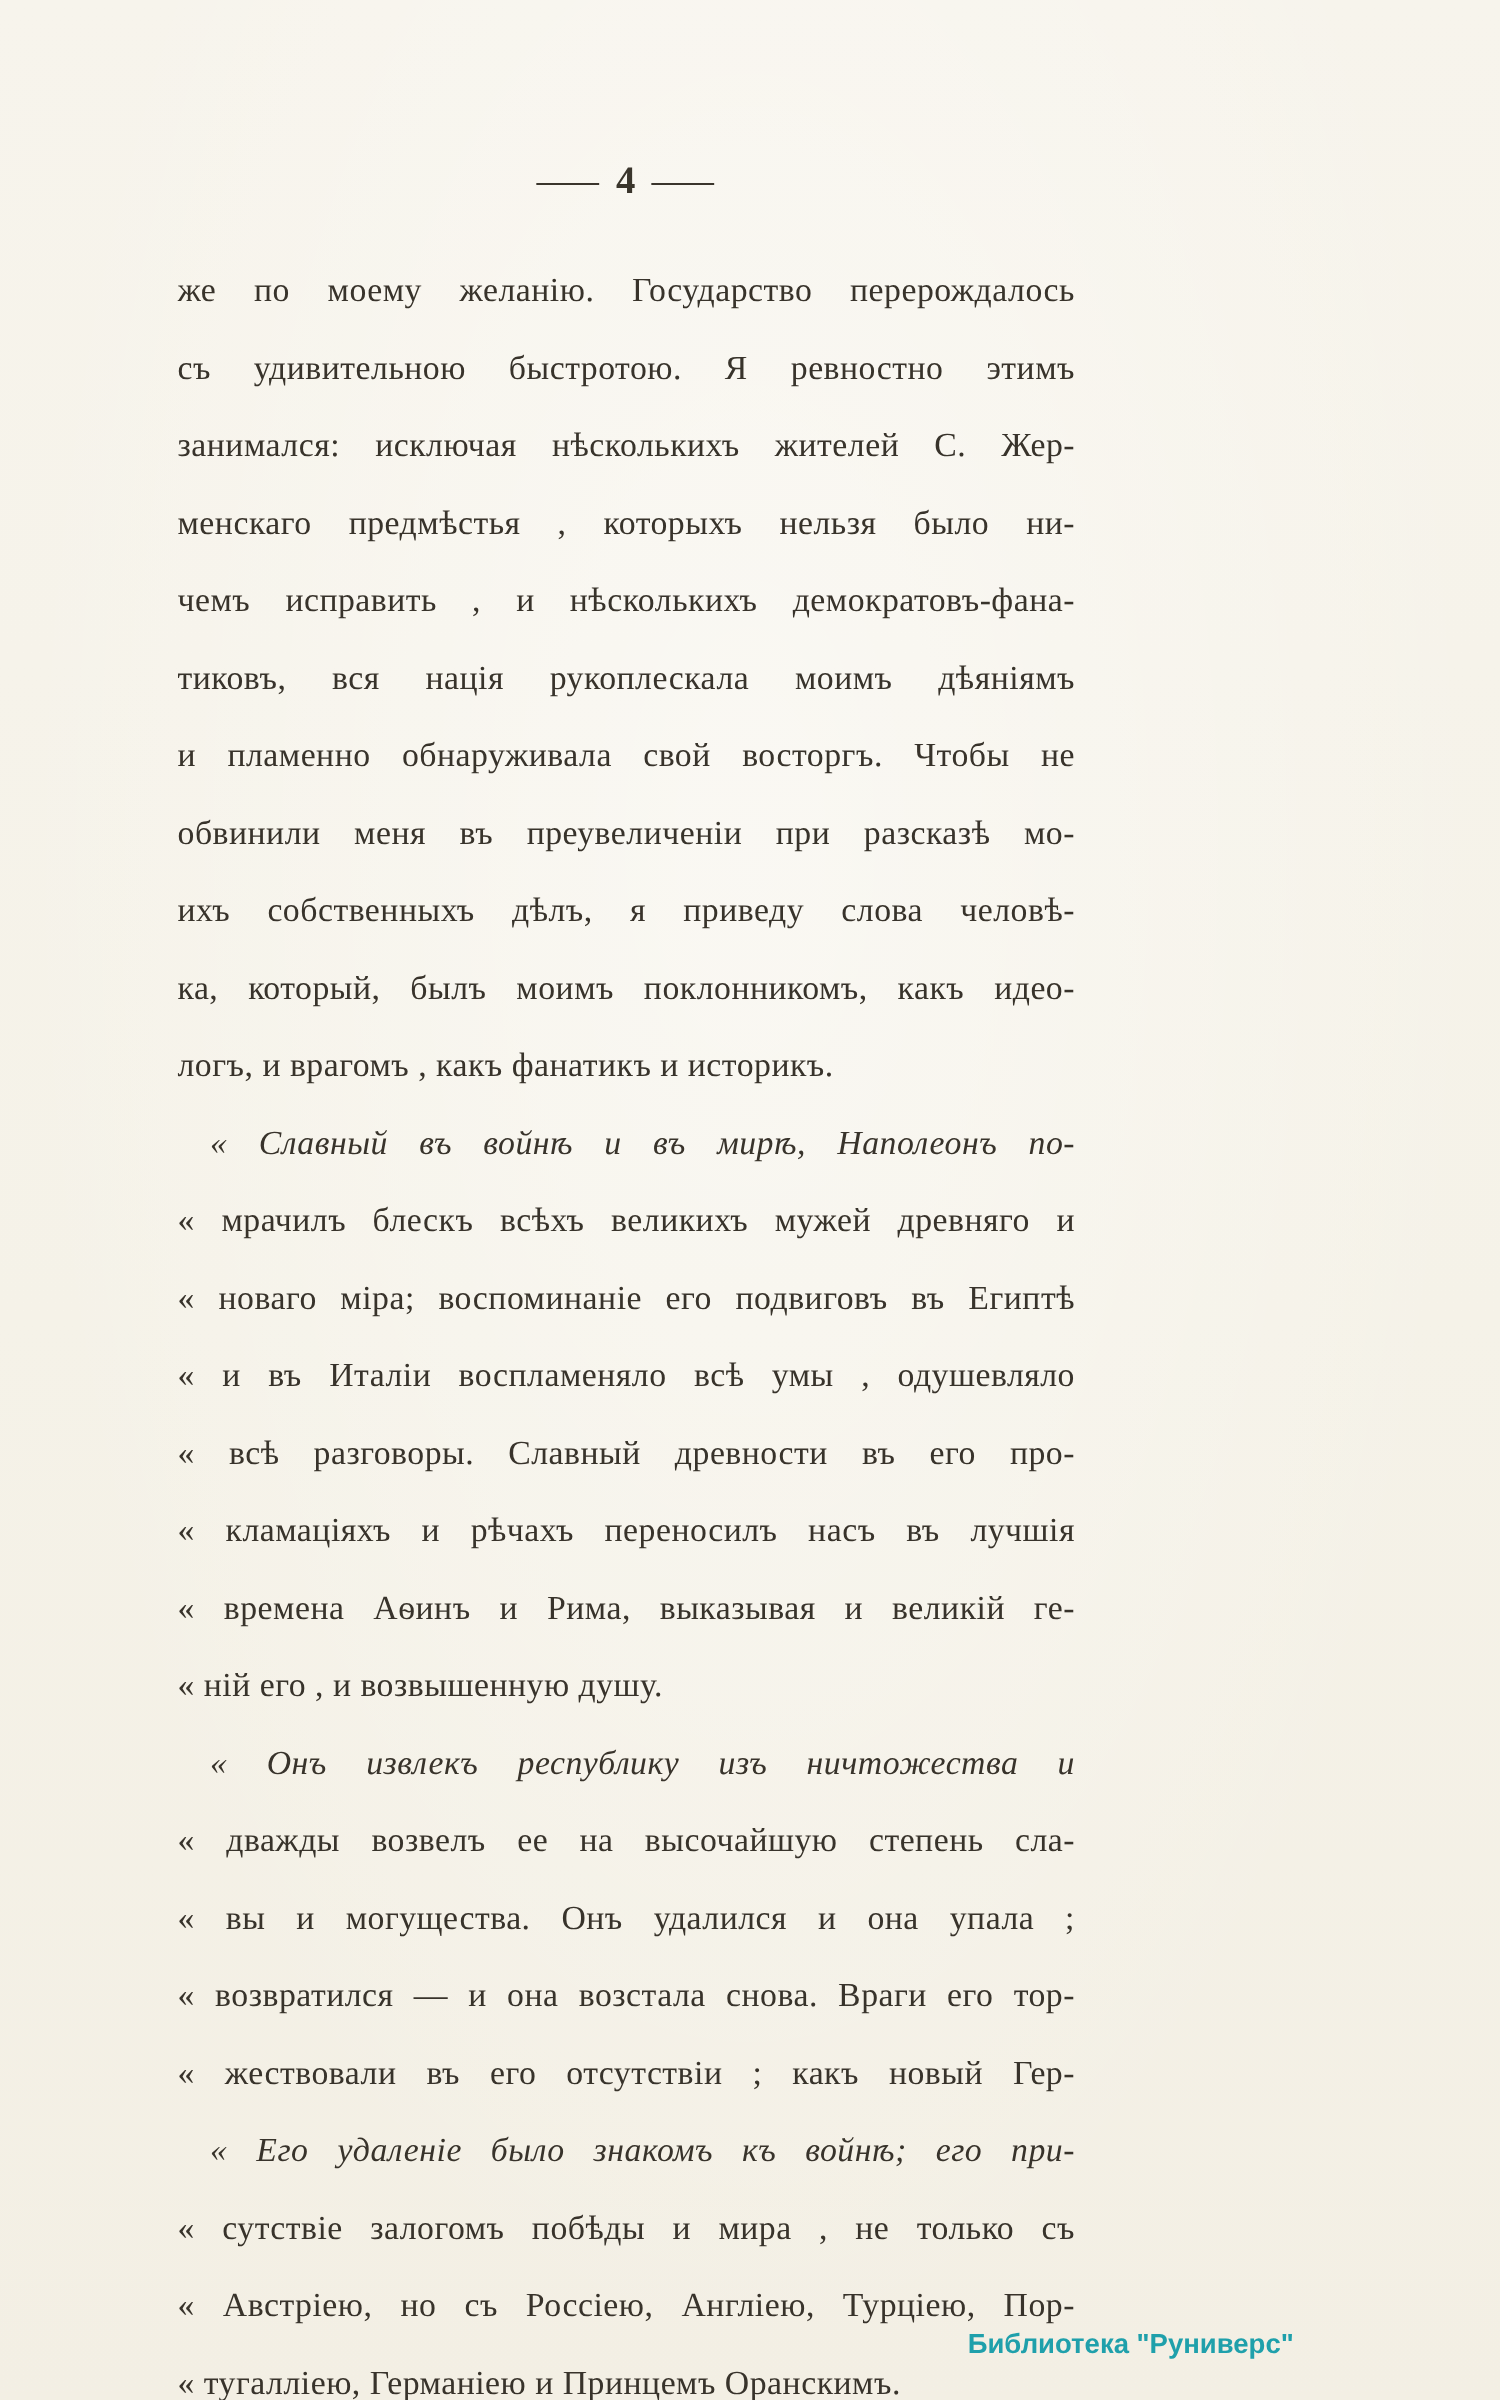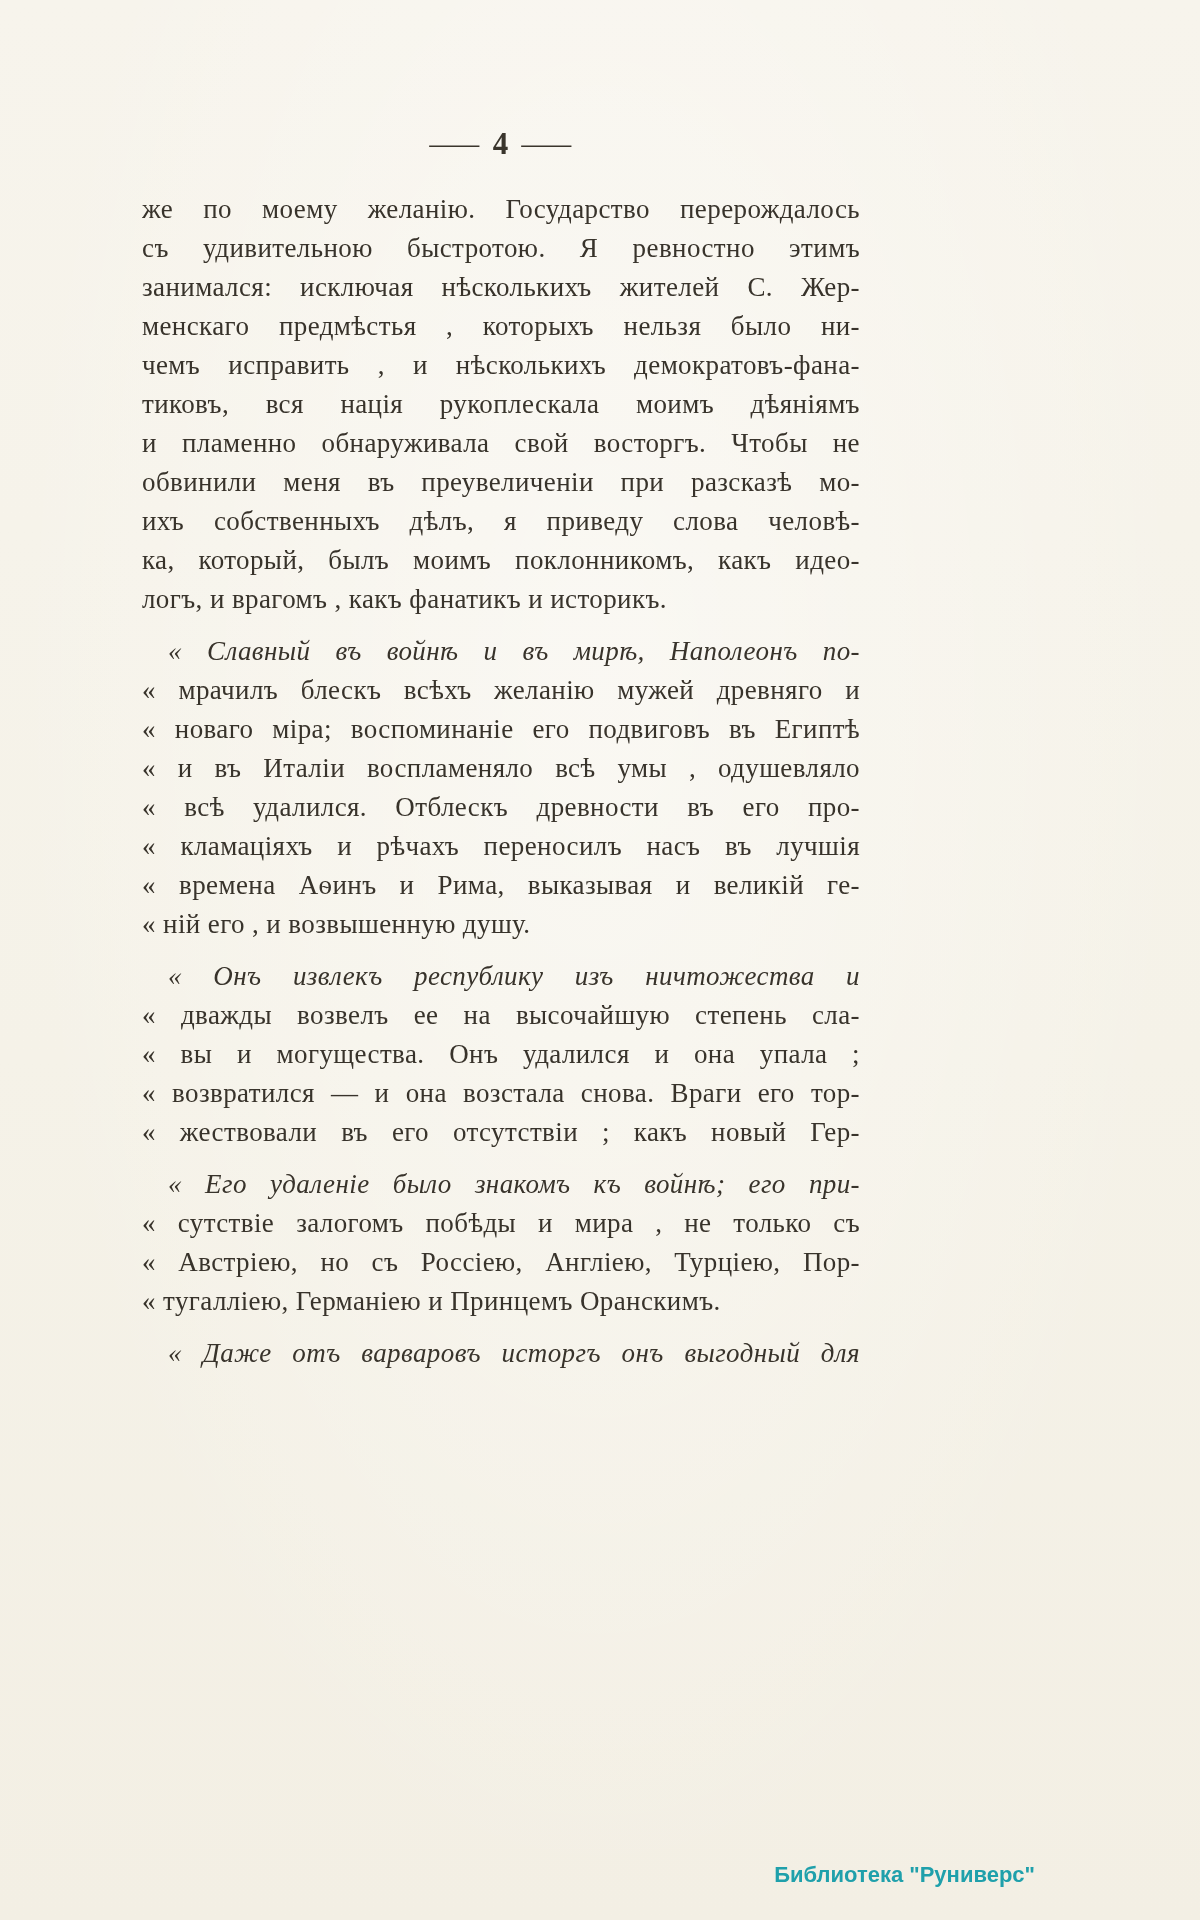--- a/index.html
+++ b/index.html
@@ -52,20 +52,21 @@
   .line {
     font-size: 27px;
     line-height: 39px;
     letter-spacing: 0.4px;
     text-align: justify;
     text-align-last: justify;
     color: #38332b;
     white-space: normal;
     overflow: hidden;
     height: 39px;
+    margin-top: 23px;
   }
   .line.last-line {
     text-align-last: left;
     font-family: Liberation Serif, serif;
   }
   .paragraph.indent-first .line:first-child {
     text-indent: 26px;
     font-style: italic;
   }
   .watermark {
@@ -96,24 +97,24 @@
         <div class="line">чемъ исправить , и нѣсколькихъ демократовъ-фана-</div>
         <div class="line">тиковъ, вся нація рукоплескала моимъ дѣяніямъ</div>
         <div class="line">и пламенно обнаруживала свой восторгъ. Чтобы не</div>
         <div class="line">обвинили меня въ преувеличеніи при разсказѣ мо-</div>
         <div class="line">ихъ собственныхъ дѣлъ, я приведу слова человѣ-</div>
         <div class="line">ка, который, былъ моимъ поклонникомъ, какъ идео-</div>
         <div class="line last-line">логъ, и врагомъ , какъ фанатикъ и историкъ.</div>
       </div>
       <div class="paragraph indent-first">
         <div class="line">« Славный въ войнѣ и въ мирѣ, Наполеонъ по-</div>
-        <div class="line">« мрачилъ блескъ всѣхъ желанію мужей древняго и</div>
+        <div class="line">« мрачилъ блескъ всѣхъ великихъ мужей древняго и</div>
         <div class="line">« новаго міра; воспоминаніе его подвиговъ въ Египтѣ</div>
         <div class="line">« и въ Италіи воспламеняло всѣ умы , одушевляло</div>
-        <div class="line">« всѣ удалился. Отблескъ древности въ его про-</div>
+        <div class="line">« всѣ разговоры. Славный древности въ его про-</div>
         <div class="line">« кламаціяхъ и рѣчахъ переносилъ насъ въ лучшія</div>
         <div class="line">« времена Аѳинъ и Рима, выказывая и великій ге-</div>
         <div class="line last-line">« ній его , и возвышенную душу.</div>
       </div>
       <div class="paragraph indent-first">
         <div class="line">« Онъ извлекъ республику изъ ничтожества и</div>
         <div class="line">« дважды возвелъ ее на высочайшую степень сла-</div>
         <div class="line">« вы и могущества. Онъ удалился и она упала ;</div>
         <div class="line">« возвратился — и она возстала снова. Враги его тор-</div>
         <div class="line">« жествовали въ его отсутствіи ; какъ новый Гер-</div>

